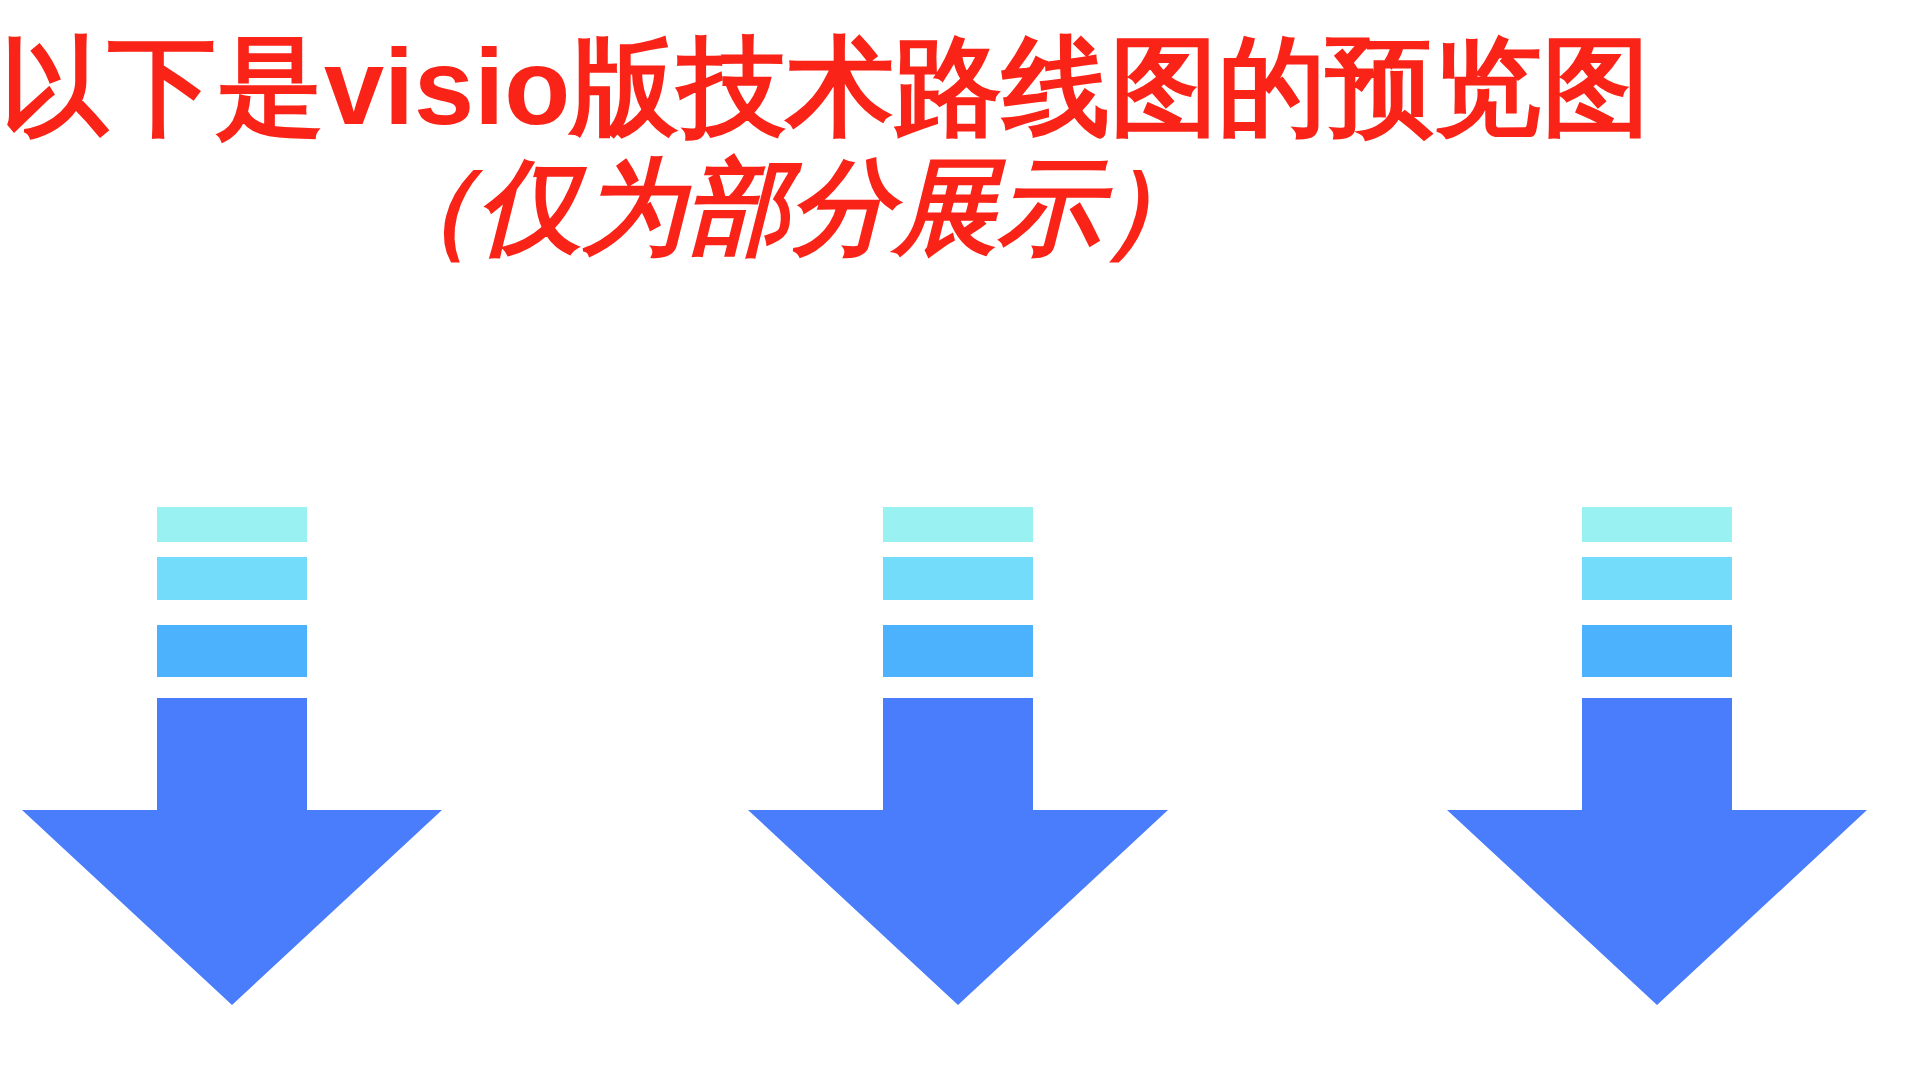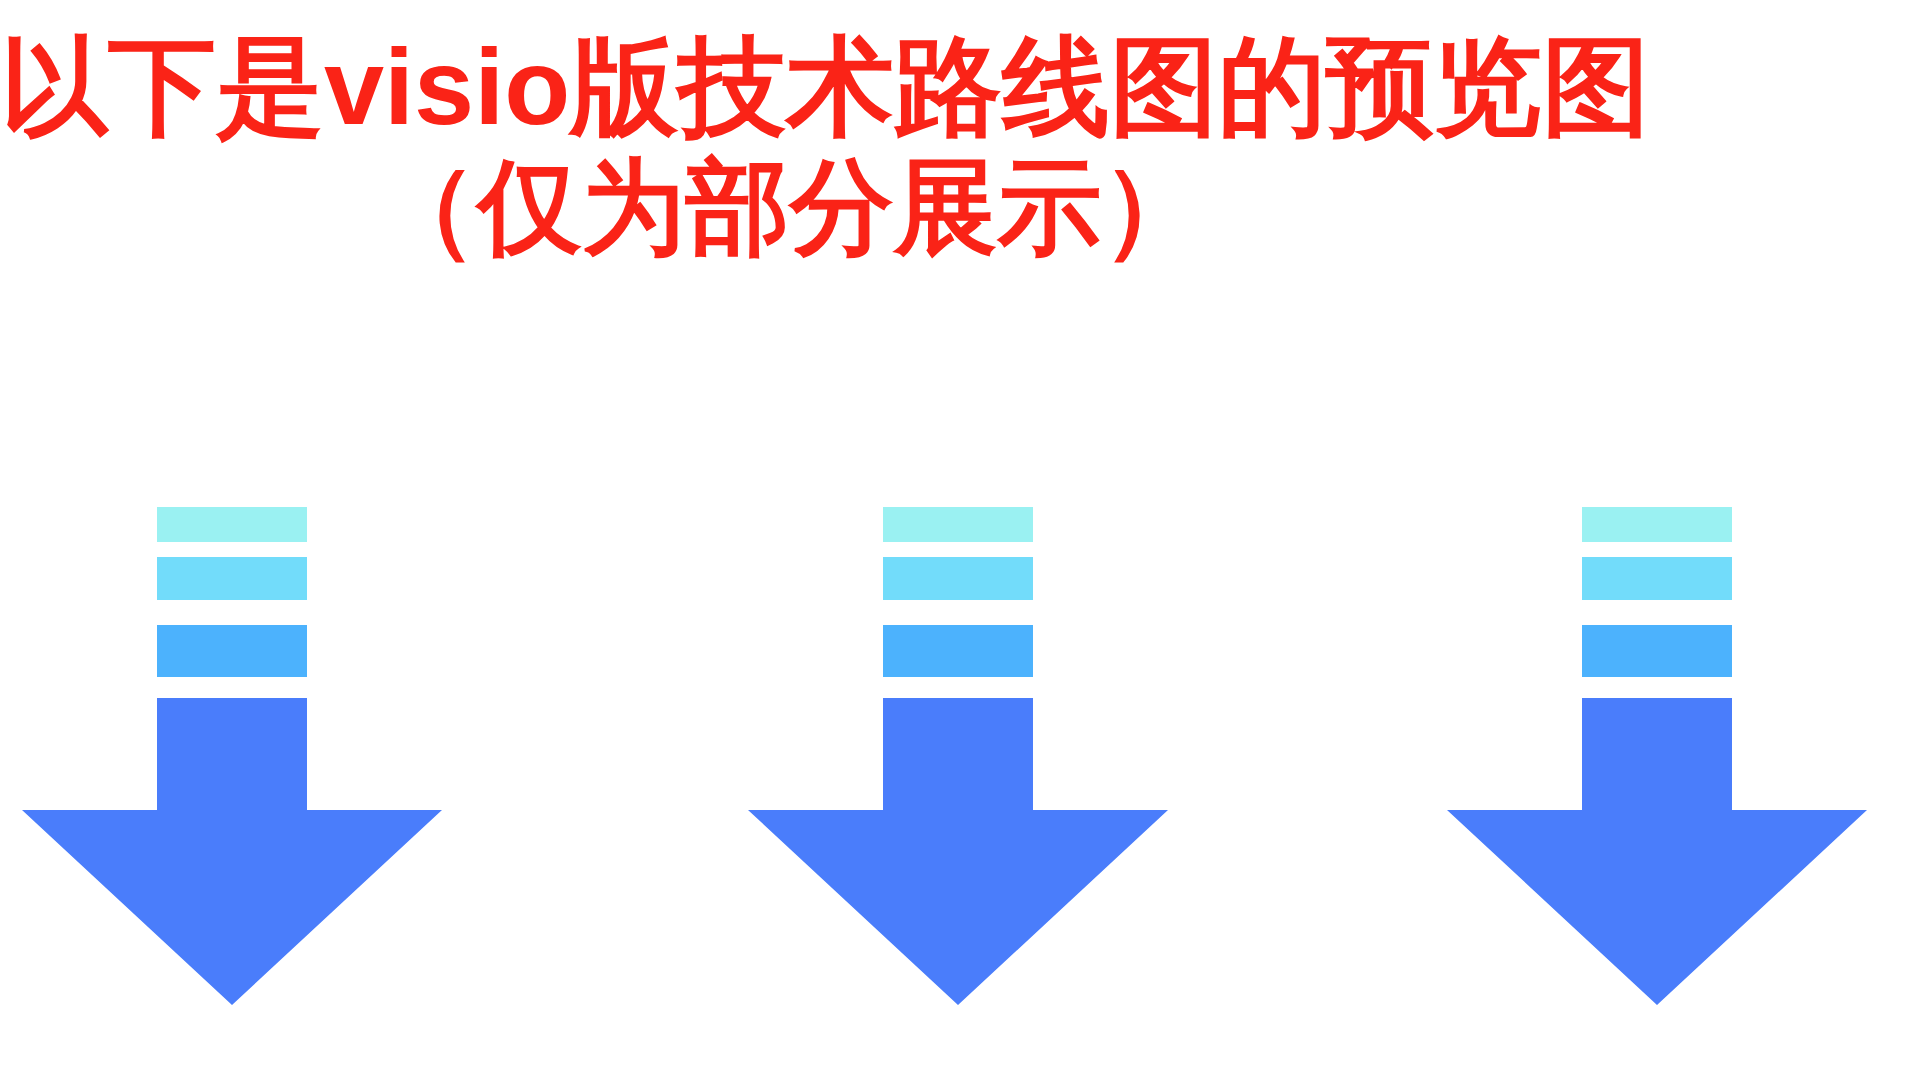--- a/index.html
+++ b/index.html
@@ -38,20 +38,21 @@
     font-weight: 700;
     font-size: 108px;
     line-height: 122px;
     letter-spacing: 0px;
     white-space: nowrap;
     font-family: "Liberation Sans", "DejaVu Sans", sans-serif;
   }
   .title-line-2 {
     font-size: 104px;
     line-height: 118px;
+    font-style: italic;
   }
 
   
   .arrow {
     position: absolute;
     top: 505px;
     width: 420px;
     height: 580px;
   }
   .arrow-1 { left: 22px; }

